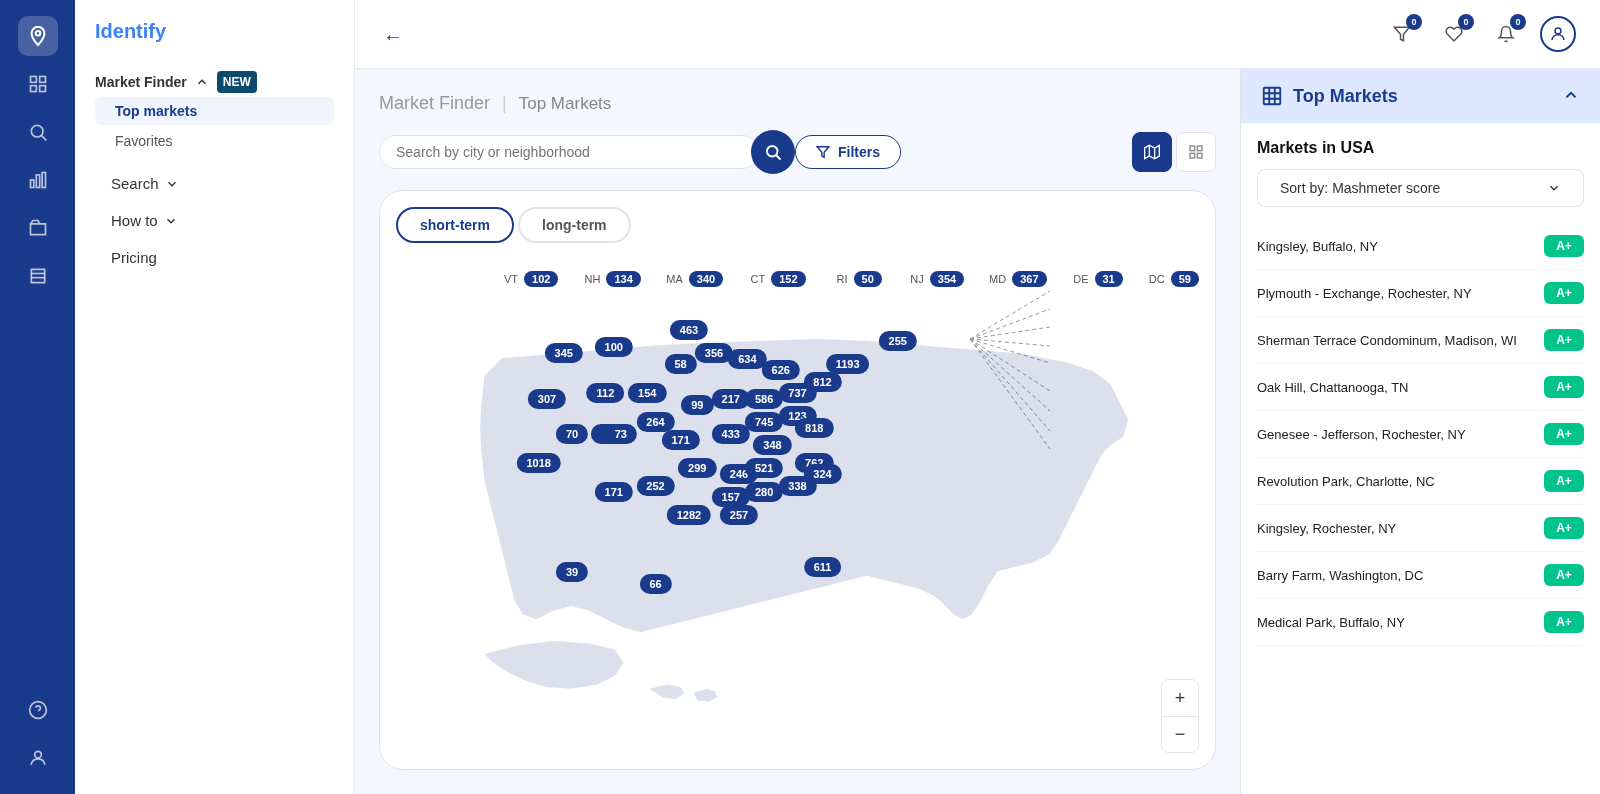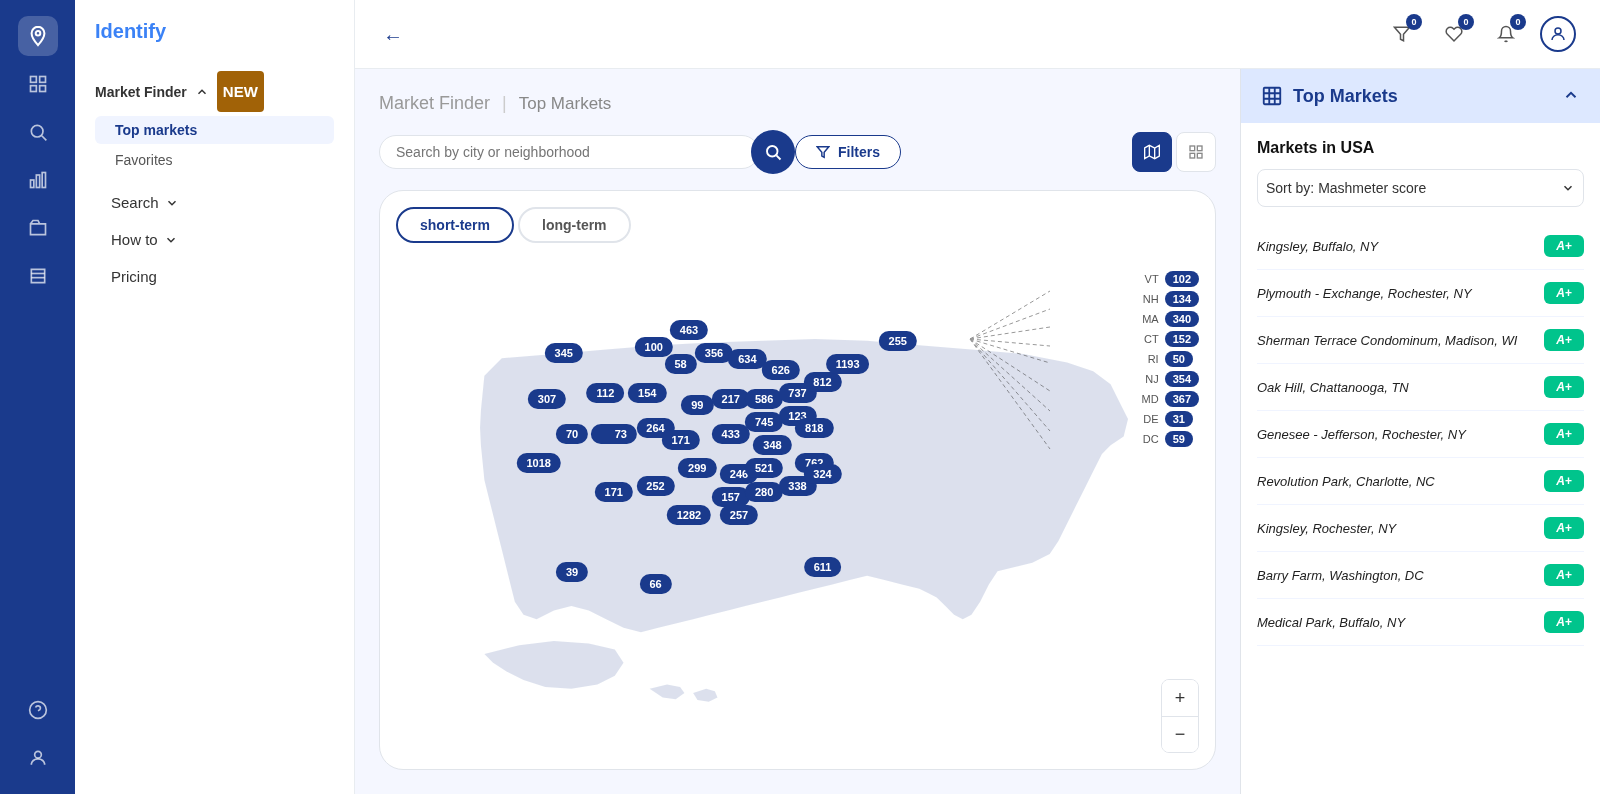--- a/index.html
+++ b/index.html
@@ -44,23 +44,23 @@
     }
     .nav-section {
       padding: 8px 20px;
     }
     .nav-section-header {
       display: flex; align-items: center; gap: 8px;
       font-size: 14px; font-weight: 600; color: #333;
       cursor: pointer; margin-bottom: 4px;
     }
     .nav-badge {
-      background: #a16207; color: #fff;
-      font-size: 15px; font-weight: 700;
-      padding: 12px 6px; border-radius: 4px;
+      background: #0c4a6e; color: #fff;
+      font-size: 12px; font-weight: 700;
+      padding: 4px 6px; border-radius: 4px;
     }
     .nav-sub-item {
       padding: 6px 12px 6px 20px;
       font-size: 14px;
       color: #1a3a8c;
       font-weight: 600;
       cursor: pointer;
       border-radius: 6px;
       background: #f0f4ff;
       margin: 2px 0;
@@ -228,21 +228,21 @@
       font-size: 11px; font-weight: 700;
       padding: 4px 10px;
       white-space: nowrap;
       transform: translate(-50%, -50%);
       cursor: pointer;
     }
 
     
     .state-labels {
       position: absolute; right: 16px; top: 80px;
-      display: flex; flex-direction: column; gap: 4px;
+      display: flex; flex-direction: row; gap: 14px;
       z-index: 5;
     }
     .state-row {
       display: flex; align-items: center; gap: 6px;
       font-size: 11px;
     }
     .state-code { color: #555; font-weight: 500; width: 28px; text-align: right; }
     .state-num {
       background: #1a3a8c; color: #fff;
       border-radius: 12px; padding: 2px 8px;
@@ -279,28 +279,28 @@
     }
     .panel-title {
       display: flex; align-items: center; gap: 10px;
       font-size: 18px; font-weight: 700; color: #1a3a8c;
     }
     .panel-body { flex: 1; overflow-y: auto; padding: 16px; }
     .markets-title { font-size: 16px; font-weight: 700; color: #111; margin-bottom: 12px; }
     .sort-select {
       width: 100%;
       border: 1px solid #e0e4ea; border-radius: 8px;
-      padding: 10px 8px; font-size: 14px; color: #333;
+      padding: 10px 22px; font-size: 14px; color: #333;
       background: #fff; cursor: pointer;
       display: flex; align-items: center; justify-content: space-between;
       margin-bottom: 16px;
     }
     .market-item {
       display: flex; align-items: center; justify-content: flex-end;
-      padding: 12px 0; border-bottom: 1px solid #f0f4ff; font-style: italic;
+      padding: 12px 0; border-bottom: 1px solid #f0f4ff;
     }
     .market-name { font-size: 13px; color: #222; font-weight: 500; flex: 1; }
     .grade-badge {
       background: #00c48c; color: #fff;
       font-size: 12px; font-weight: 700;
       padding: 4px 10px; border-radius: 6px;
       min-width: 40px; text-align: center;
     }
 
     
@@ -491,32 +491,32 @@
 
             <path d="M120,500 L160,490 L200,485 L240,488 L270,495 L280,510 L270,525 L250,535 L220,540 L190,538 L165,530 L145,520 L130,510 Z"></path>
 
             <path d="M310,540 L330,535 L345,538 L350,545 L340,552 L325,550 Z"></path>
             <path d="M360,545 L375,540 L385,543 L388,550 L378,555 L365,553 Z"></path>
           </svg>
         </div>
 
         <div id="pins-container" style="position:absolute;inset:0;pointer-events:none;">
             <div class="map-pin" style="left: 22%; top: 28%;">345</div>
-            <div class="map-pin" style="left: 28%; top: 27%; margin-left: 40px;">100</div>
+            <div class="map-pin" style="left: 28%; top: 27%;">100</div>
             <div class="map-pin" style="left: 37%; top: 24%;">463</div>
             <div class="map-pin" style="left: 40%; top: 28%;">356</div>
             <div class="map-pin" style="left: 44%; top: 29%;">634</div>
             <div class="map-pin" style="left: 20%; top: 36%;">307</div>
             <div class="map-pin" style="left: 27%; top: 35%;">112</div>
             <div class="map-pin" style="left: 32%; top: 35%;">154</div>
             <div class="map-pin" style="left: 36%; top: 30%;">58</div>
             <div class="map-pin" style="left: 48%; top: 31%;">626</div>
             <div class="map-pin" style="left: 23%; top: 42%;">70</div>
             <div class="map-pin" style="left: 28%; top: 42%; padding-left: 24px;">73</div>
-            <div class="map-pin" style="left: 33%; top: 40%; margin-top: 6px;">264</div>
+            <div class="map-pin" style="left: 33%; top: 40%;">264</div>
             <div class="map-pin" style="left: 38%; top: 37%;">99</div>
             <div class="map-pin" style="left: 42%; top: 36%;">217</div>
             <div class="map-pin" style="left: 46%; top: 36%;">586</div>
             <div class="map-pin" style="left: 50%; top: 35%;">737</div>
             <div class="map-pin" style="left: 53%; top: 33%;">812</div>
             <div class="map-pin" style="left: 56%; top: 30%;">1193</div>
             <div class="map-pin" style="left: 19%; top: 47%;">1018</div>
             <div class="map-pin" style="left: 36%; top: 43%;">171</div>
             <div class="map-pin" style="left: 42%; top: 42%;">433</div>
             <div class="map-pin" style="left: 46%; top: 40%;">745</div>

